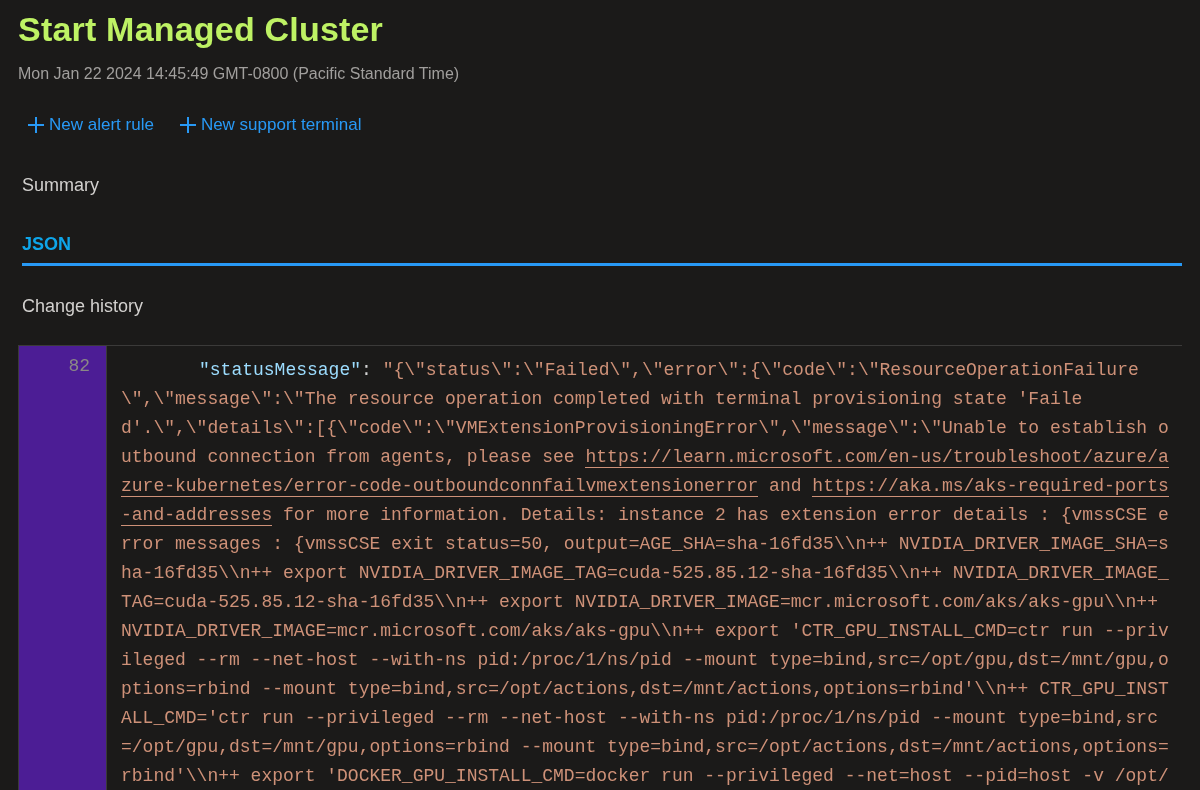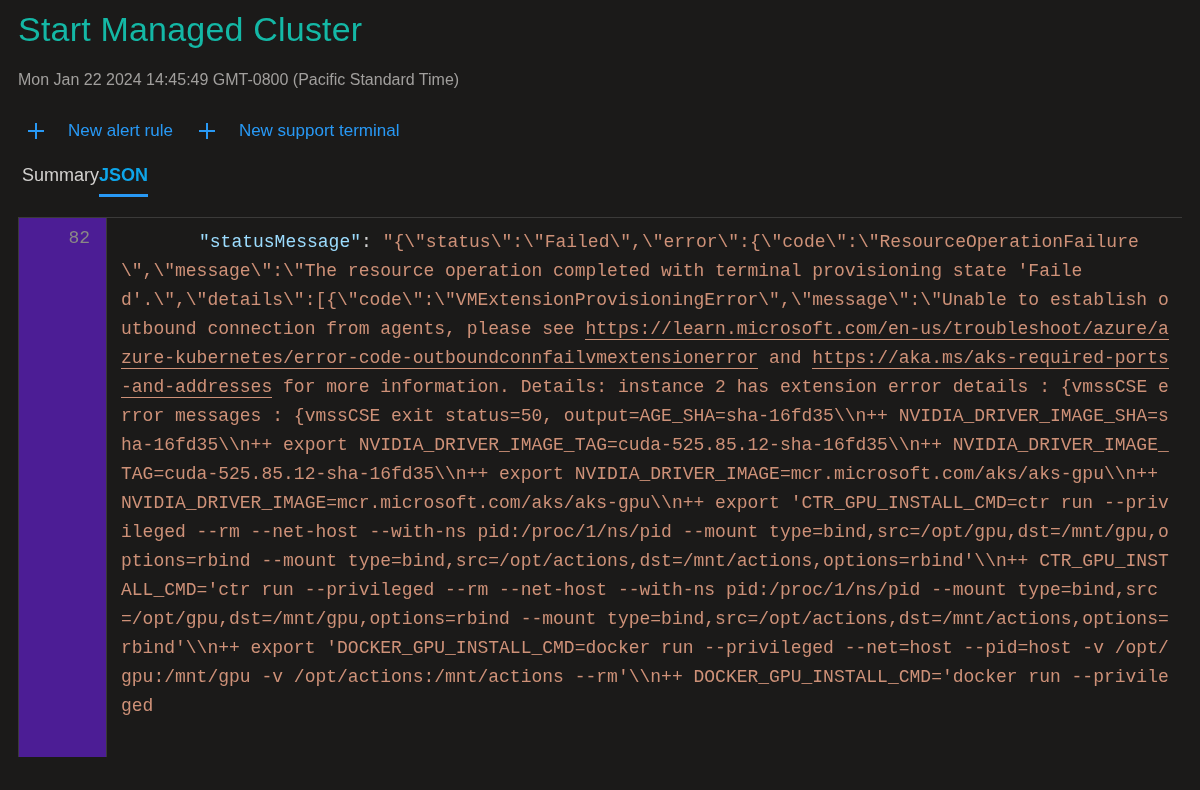--- a/index.html
+++ b/index.html
@@ -9,39 +9,39 @@
     background: #1b1a19;
     color: #e1e1e1;
     font-family: "Segoe UI", -apple-system, BlinkMacSystemFont, sans-serif;
     overflow: hidden;
   }
   .page {
     padding: 10px 18px 0 18px;
   }
   .title {
     font-size: 34px;
-    font-weight: 400;
-    color: #14b8a6;
+    font-weight: 700;
+    color: #bef264;
     letter-spacing: 0.2px;
   }
   .timestamp {
     font-size: 16px;
     color: #a19f9d;
-    margin-top: 22px;
+    margin-top: 16px;
   }
   .actions {
     display: flex;
     gap: 26px;
     margin-top: 32px;
     padding-left: 10px;
   }
   .action-link {
     display: inline-flex;
     align-items: center;
-    gap: 24px;
+    gap: 5px;
     color: #2899f5;
     font-size: 17px;
     cursor: pointer;
   }
   .plus-icon {
     display: inline-block;
     width: 16px; height: 16px;
     position: relative;
   }
   .plus-icon::before, .plus-icon::after {
@@ -50,23 +50,25 @@
     background: #2899f5;
   }
   .plus-icon::before {
     left: 7px; top: 0; width: 2px; height: 16px;
   }
   .plus-icon::after {
     top: 7px; left: 0; height: 2px; width: 16px;
   }
   .tabs {
     display: flex;
-    margin-top: 24px;
+    gap: 30px;
+    margin-top: 40px;
     padding-left: 4px;
     font-size: 18px;
+    flex-direction: column;
   }
   .tab {
     padding-bottom: 8px;
     color: #d2d0ce;
     cursor: pointer;
   }
   .tab.selected {
     color: #0ea5e9;
     font-weight: 600;
     border-bottom: 3px solid #2899f5;
@@ -131,20 +133,21 @@
     </div>
     <div class="action-link">
       <span class="plus-icon"></span>
       <span>New support terminal</span>
     </div>
   </div>
 
   <div class="tabs">
     <div class="tab">Summary</div>
     <div class="tab selected">JSON</div>
+    <div class="tab">Change history</div>
   </div>
 
   <div class="code-area">
     <div class="gutter">
       <div>82</div>
     </div>
     <div class="code"><span class="indent"></span><span class="key">"statusMessage"</span><span class="punct">: </span><span>"{\"status\":\"Failed\",\"error\":{\"code\":\"ResourceOperationFailure\",\"message\":\"The resource operation completed with terminal provisioning state 'Failed'.\",\"details\":[{\"code\":\"VMExtensionProvisioningError\",\"message\":\"Unable to establish outbound connection from agents, please see </span><a class="inline-link">https://learn.microsoft.com/en-us/troubleshoot/azure/azure-kubernetes/error-code-outboundconnfailvmextensionerror</a><span> and </span><a class="inline-link">https://aka.ms/aks-required-ports-and-addresses</a><span> for more information. Details: instance 2 has extension error details : {vmssCSE error messages : {vmssCSE exit status=50, output=AGE_SHA=sha-16fd35\\n++ NVIDIA_DRIVER_IMAGE_SHA=sha-16fd35\\n++ export NVIDIA_DRIVER_IMAGE_TAG=cuda-525.85.12-sha-16fd35\\n++ NVIDIA_DRIVER_IMAGE_TAG=cuda-525.85.12-sha-16fd35\\n++ export NVIDIA_DRIVER_IMAGE=mcr.microsoft.com/aks/aks-gpu\\n++ NVIDIA_DRIVER_IMAGE=mcr.microsoft.com/aks/aks-gpu\\n++ export 'CTR_GPU_INSTALL_CMD=ctr run --privileged --rm --net-host --with-ns pid:/proc/1/ns/pid --mount type=bind,src=/opt/gpu,dst=/mnt/gpu,options=rbind --mount type=bind,src=/opt/actions,dst=/mnt/actions,options=rbind'\\n++ CTR_GPU_INSTALL_CMD='ctr run --privileged --rm --net-host --with-ns pid:/proc/1/ns/pid --mount type=bind,src=/opt/gpu,dst=/mnt/gpu,options=rbind --mount type=bind,src=/opt/actions,dst=/mnt/actions,options=rbind'\\n++ export 'DOCKER_GPU_INSTALL_CMD=docker run --privileged --net=host --pid=host -v /opt/gpu:/mnt/gpu -v /opt/actions:/mnt/actions --rm'\\n++ DOCKER_GPU_INSTALL_CMD='docker run --privileged</span></div>
   </div>
 </div>
 

